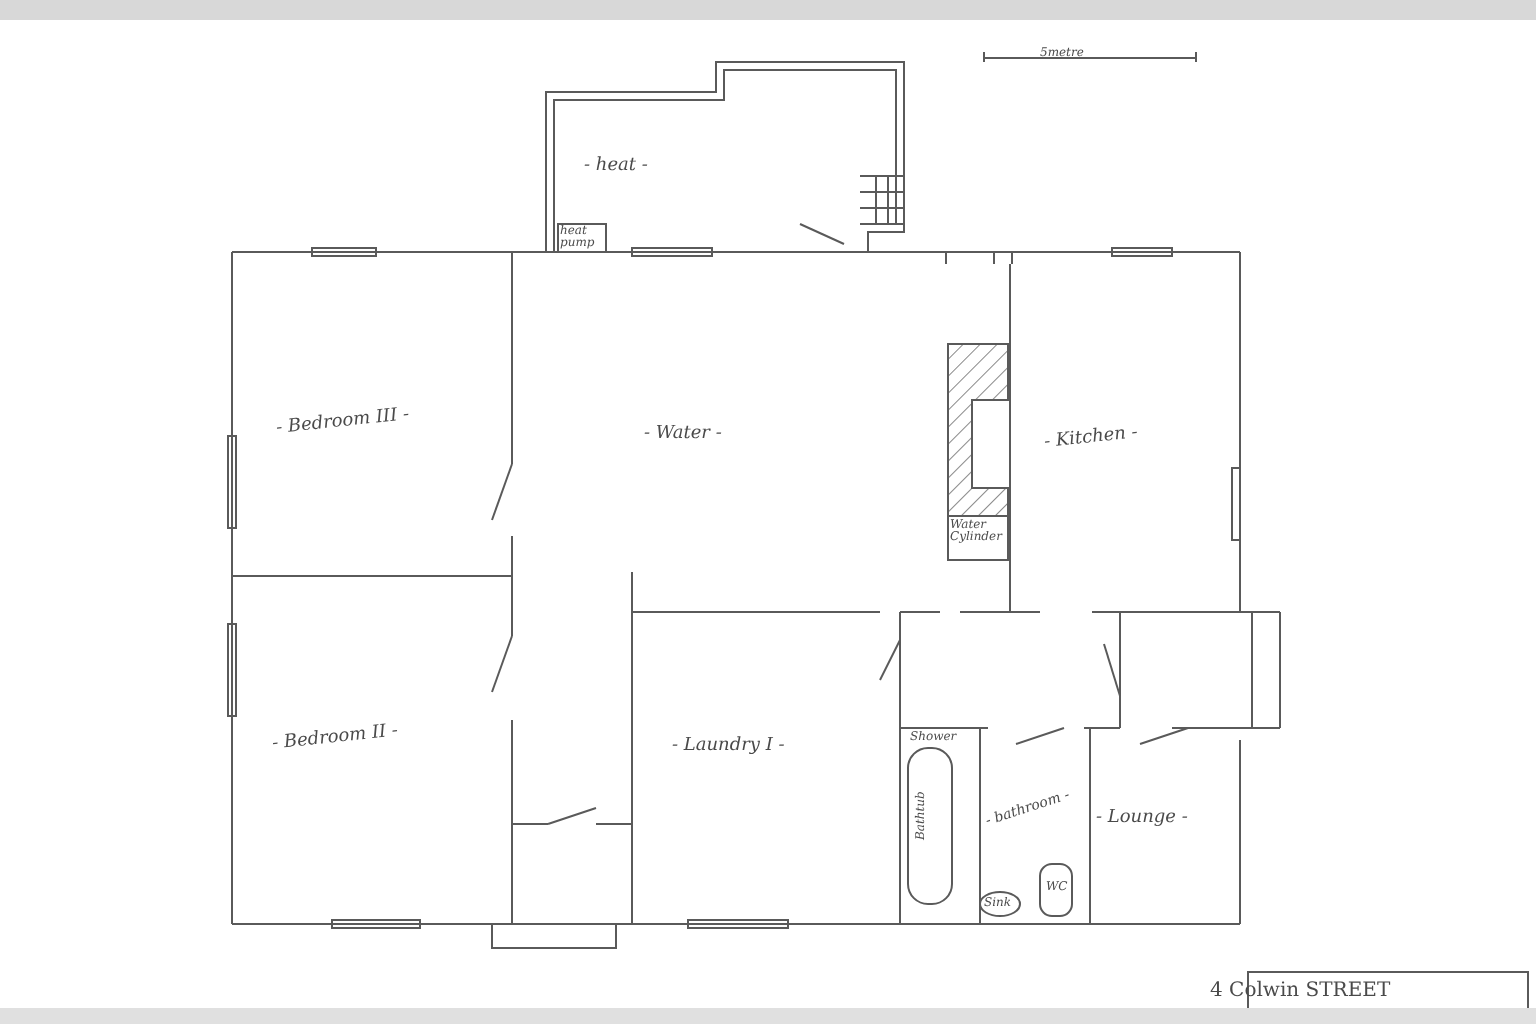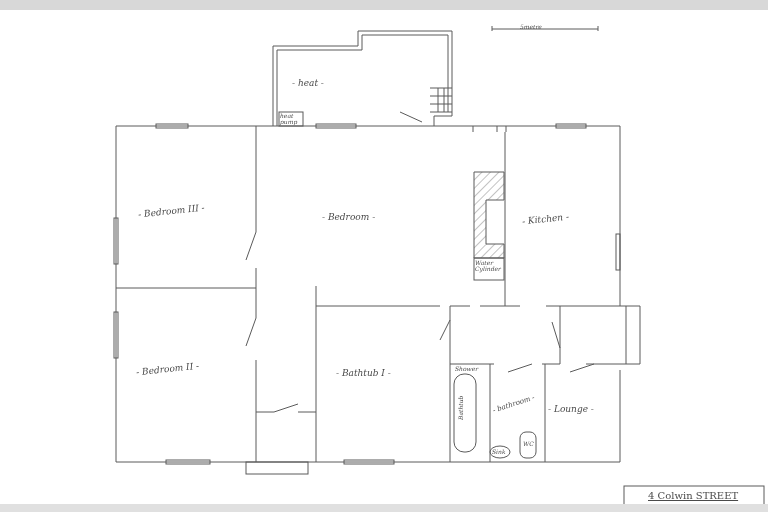--- a/index.html
+++ b/index.html
@@ -112,26 +112,26 @@
     <pattern id="hatch" width="6" height="6" patternUnits="userSpaceOnUse" patternTransform="rotate(45)">
       <line x1="0" y1="0" x2="0" y2="6" stroke="#888" stroke-width="1"></line>
     </pattern>
   </defs>
 </svg>
 
 <span class="lbl sm" style="left:520px;top:24px;">5metre</span>
 <span class="lbl" style="left:292px;top:78px;">- heat -</span>
 <span class="lbl sm" style="left:280px;top:113px;width:22px;white-space:normal;">heat pump</span>
 <span class="lbl" style="left:138px;top:206px;transform:rotate(-6deg);">- Bedroom III -</span>
-<span class="lbl" style="left:322px;top:212px;">- Bedroom -</span>
+<span class="lbl" style="left:322px;top:212px;">- Water -</span>
 <span class="lbl" style="left:522px;top:214px;transform:rotate(-6deg);">- Kitchen -</span>
 <span class="lbl sm" style="left:475px;top:260px;width:28px;white-space:normal;">Water Cylinder</span>
 <span class="lbl" style="left:136px;top:364px;transform:rotate(-6deg);">- Bedroom II -</span>
-<span class="lbl" style="left:336px;top:368px;">- Bathtub I -</span>
+<span class="lbl" style="left:336px;top:368px;">- Laundry I -</span>
 <span class="lbl sm" style="left:455px;top:366px;">Shower</span>
 <span class="lbl sm" style="left:458px;top:420px;transform:rotate(-90deg);transform-origin:left top;">Bathtub</span>
 <span class="lbl" style="left:492px;top:400px;transform:rotate(-18deg);font-size:7px;">- bathroom -</span>
 <span class="lbl" style="left:548px;top:404px;">- Lounge -</span>
 <span class="lbl sm" style="left:492px;top:449px;">Sink</span>
 <span class="lbl sm" style="left:523px;top:441px;">WC</span>
-<span class="lbl" style="left:648px;top:490px;font-style:normal;font-size:10px;text-decoration:underline;">4 Colwin STREET</span>
+<span class="lbl" style="left:605px;top:490px;font-style:normal;font-size:10px;">4 Colwin STREET</span>
 
 <div class="bottombar"></div>
 
 </body></html>

